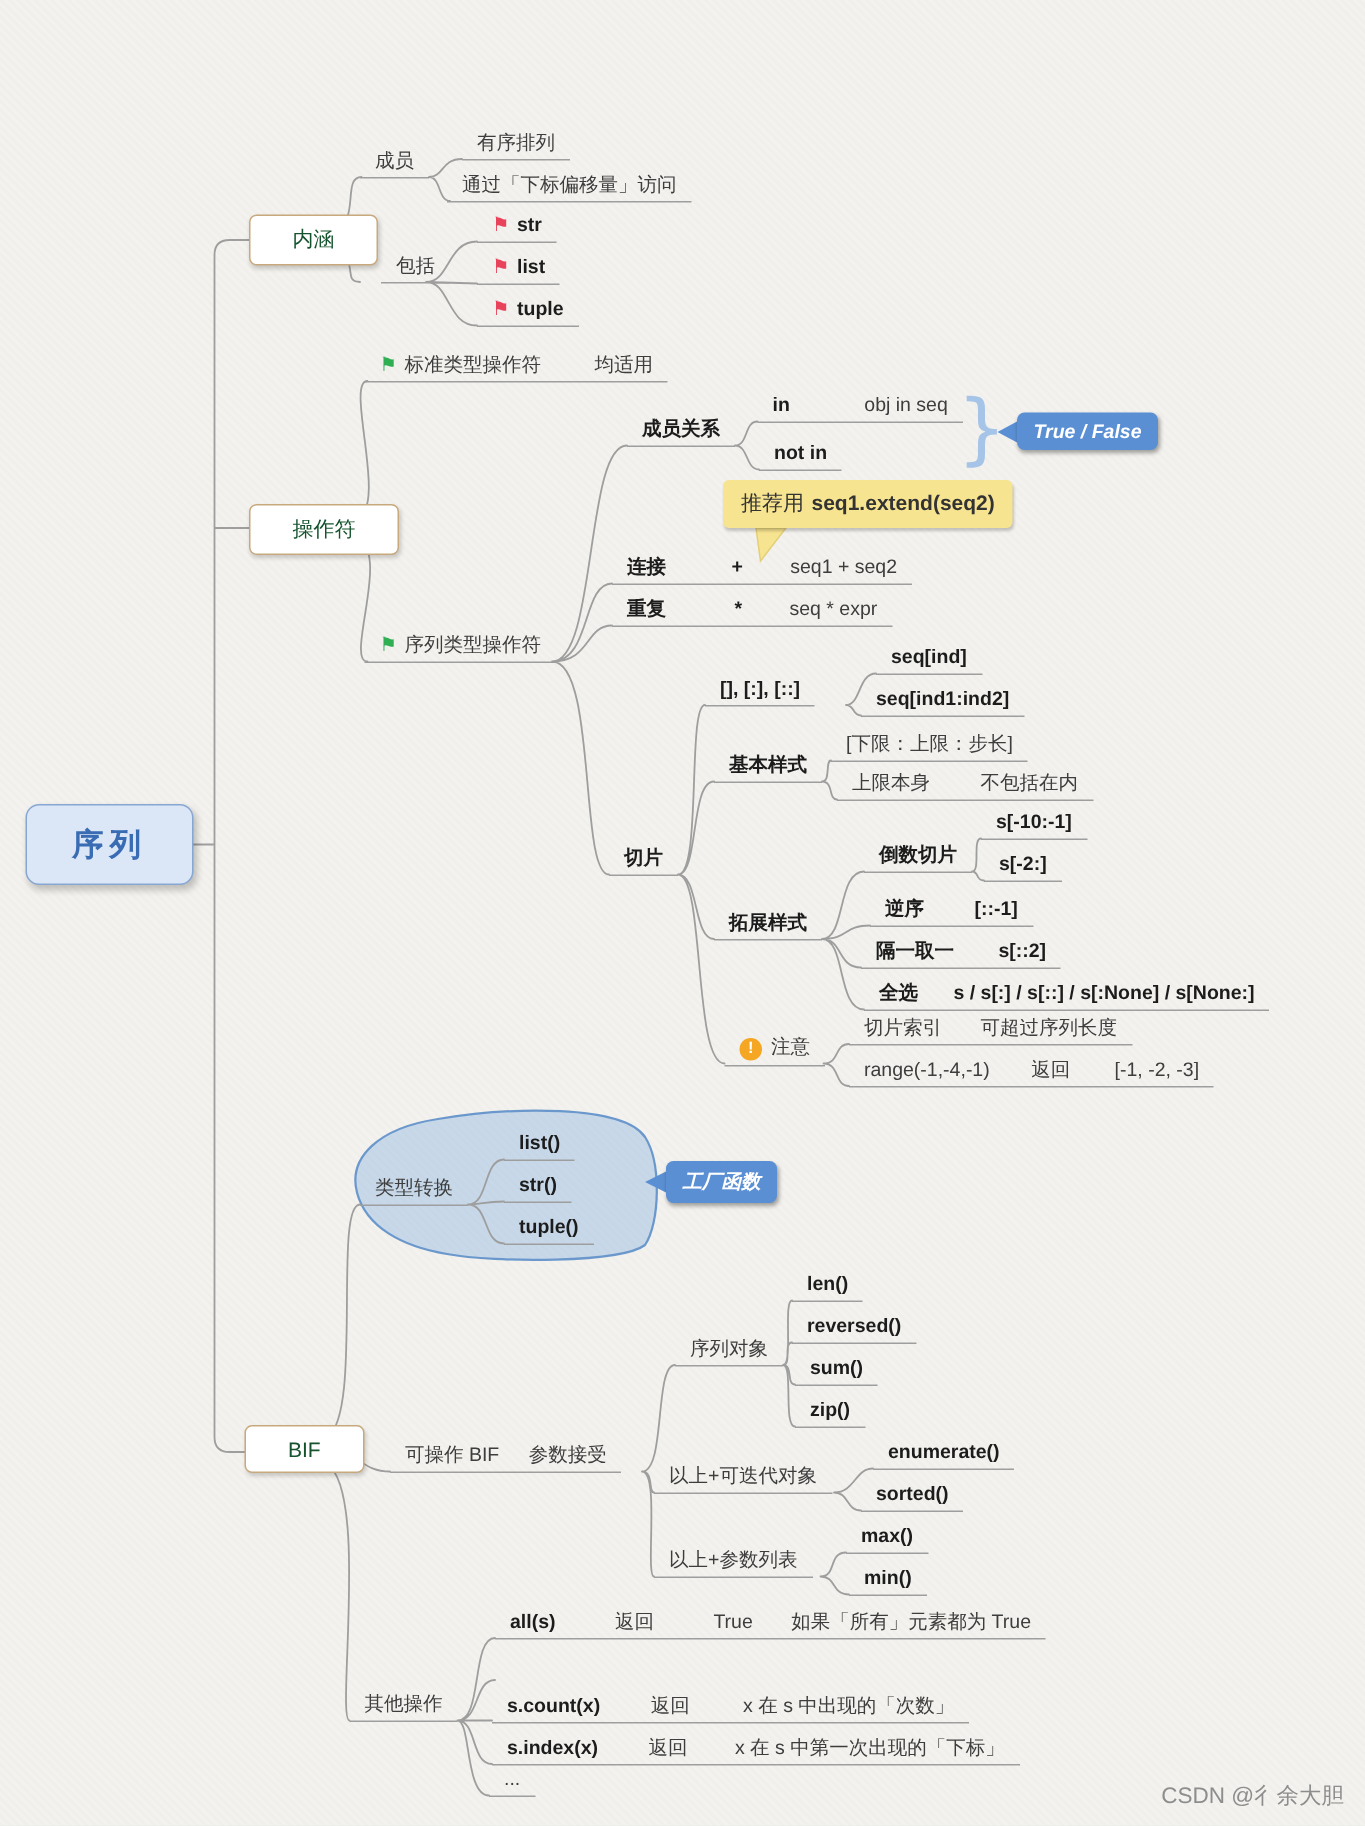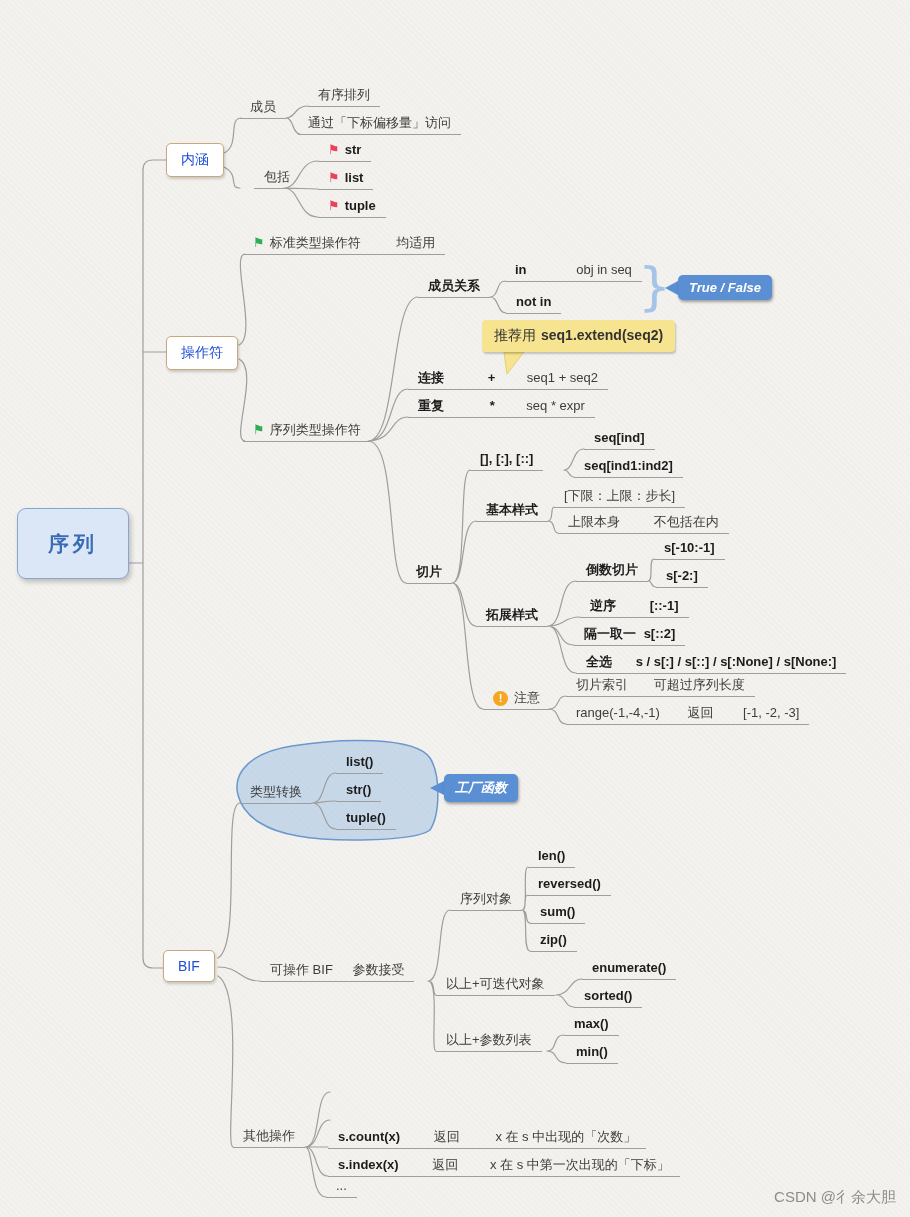--- a/index.html
+++ b/index.html
@@ -6,23 +6,23 @@
   html,body { background:#e9e9e6; }
   body { font-family:"Liberation Sans","DejaVu Sans",sans-serif; }
   #canvas { position:relative; width:910px; height:1217px; margin:0 auto; overflow:hidden;
             background:#f3f2ee;
             background-image:repeating-linear-gradient(45deg, rgba(0,0,0,.012) 0 2px, transparent 2px 4px); }
   #wires { position:absolute; left:0; top:0; z-index:0; }
   .lbl { position:absolute; z-index:2; font-size:13px; color:#3d3d3d; line-height:16px;
          padding:0 10px 3px; border-bottom:1px solid #9e9e9e; white-space:nowrap; }
   .b { font-weight:bold; color:#1c1c1c; }
   .main-box { position:absolute; z-index:2; background:#fff; border:1px solid var(--box-border,#c8a97e);
-              border-radius:5px; padding:7px 14px; font-size:14px; color:#1d4ed8;
+              border-radius:5px; padding:7px 28px; font-size:14px; color:#14532d;
               box-shadow:1px 2px 3px rgba(0,0,0,.18); white-space:nowrap; }
-  .root-box { position:absolute; z-index:2; left:17px; top:508px; width:112px; height:71px;
+  .root-box { position:absolute; z-index:2; left:17px; top:536px; width:112px; height:54px;
               background:#dbe7f7; border:1px solid #87a7d3; border-radius:9px;
               color:var(--root-blue,#3a6cb3); font-size:21px; font-weight:bold; letter-spacing:4px;
               display:flex; align-items:center; justify-content:center;
               box-shadow:2px 3px 5px rgba(0,0,0,.22); }
   .badge { position:absolute; left:22px; top:20px; z-index:2; background:#acacac; border-radius:8px;
            padding:7px 14px; color:#fff; font-weight:bold; font-size:15px; line-height:21px;
            box-shadow:2px 3px 4px rgba(0,0,0,.25); }
   .bubble { position:absolute; z-index:2; background:var(--accent-blue,#5b8fd4); color:#fff; font-size:13px;
             font-style:italic; font-weight:bold; border-radius:5px; padding:5px 11px;
             box-shadow:1px 2px 3px rgba(0,0,0,.35); white-space:nowrap; }
@@ -146,21 +146,21 @@
   <div class="lbl b" style="left:476px;top:607px">拓展样式</div>
   <div class="lbl b" style="left:576px;top:562px">倒数切片</div>
   <div class="lbl b" style="left:654px;top:540px">s[-10:-1]</div>
   <div class="lbl b" style="left:656px;top:568px">s[-2:]</div>
   <div class="lbl" style="left:580px;top:598px">
     <span class="b">逆序</span>
     <span class="b" style="margin-left:30px">[::-1]</span>
   </div>
   <div class="lbl" style="left:574px;top:626px">
     <span class="b">隔一取一</span>
-    <span class="b" style="margin-left:4px">s[::2]</span>
+    <span class="b" style="margin-left:26px">s[::2]</span>
   </div>
   <div class="lbl" style="left:576px;top:654px">
     <span class="b">全选</span>
     <span class="b" style="margin-left:20px">s / s[:] / s[::] / s[:None] / s[None:]</span>
   </div>
 
   <div class="lbl" style="left:483px;top:690px">
     <span class="warn">!</span><span>注意</span>
   </div>
   <div class="lbl" style="left:566px;top:677px">
@@ -192,20 +192,26 @@
 
   <div class="lbl" style="left:436px;top:976px">以上+可迭代对象</div>
   <div class="lbl b" style="left:582px;top:960px">enumerate()</div>
   <div class="lbl b" style="left:574px;top:988px">sorted()</div>
 
   <div class="lbl" style="left:436px;top:1032px">以上+参数列表</div>
   <div class="lbl b" style="left:564px;top:1016px">max()</div>
   <div class="lbl b" style="left:566px;top:1044px">min()</div>
 
   <div class="lbl" style="left:233px;top:1128px">其他操作</div>
+  <div class="lbl" style="left:330px;top:1073px">
+    <span class="b">all(s)</span>
+    <span style="margin-left:36px">返回</span>
+    <span style="margin-left:36px">True</span>
+    <span style="margin-left:22px">如果「所有」元素都为 True</span>
+  </div>
   <div class="lbl" style="left:328px;top:1157px">
     <span class="b">s.index(x)</span>
     <span style="margin-left:30px">返回</span>
     <span style="margin-left:28px">x 在 s 中第一次出现的「下标」</span>
   </div>
   <div class="lbl" style="left:328px;top:1129px">
     <span class="b">s.count(x)</span>
     <span style="margin-left:30px">返回</span>
     <span style="margin-left:32px">x 在 s 中出现的「次数」</span>
   </div>

